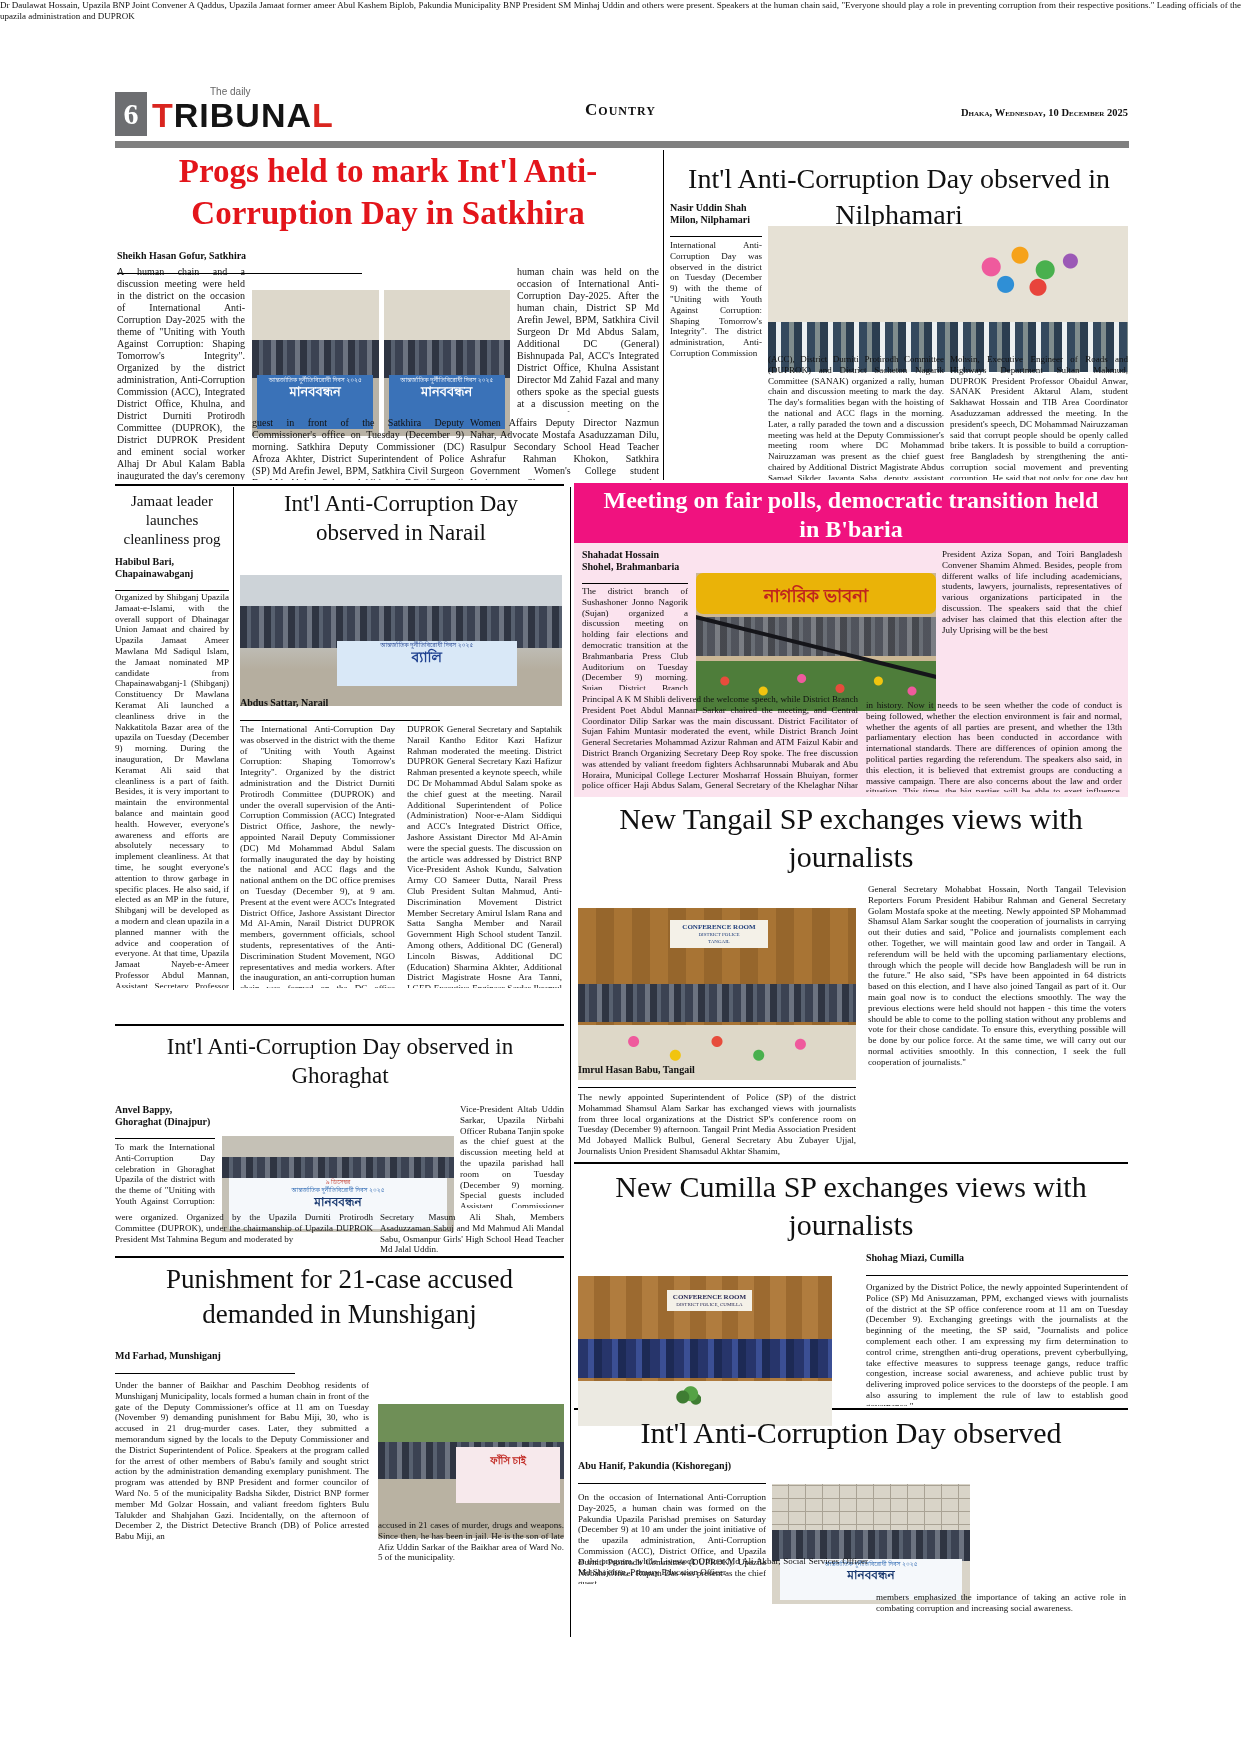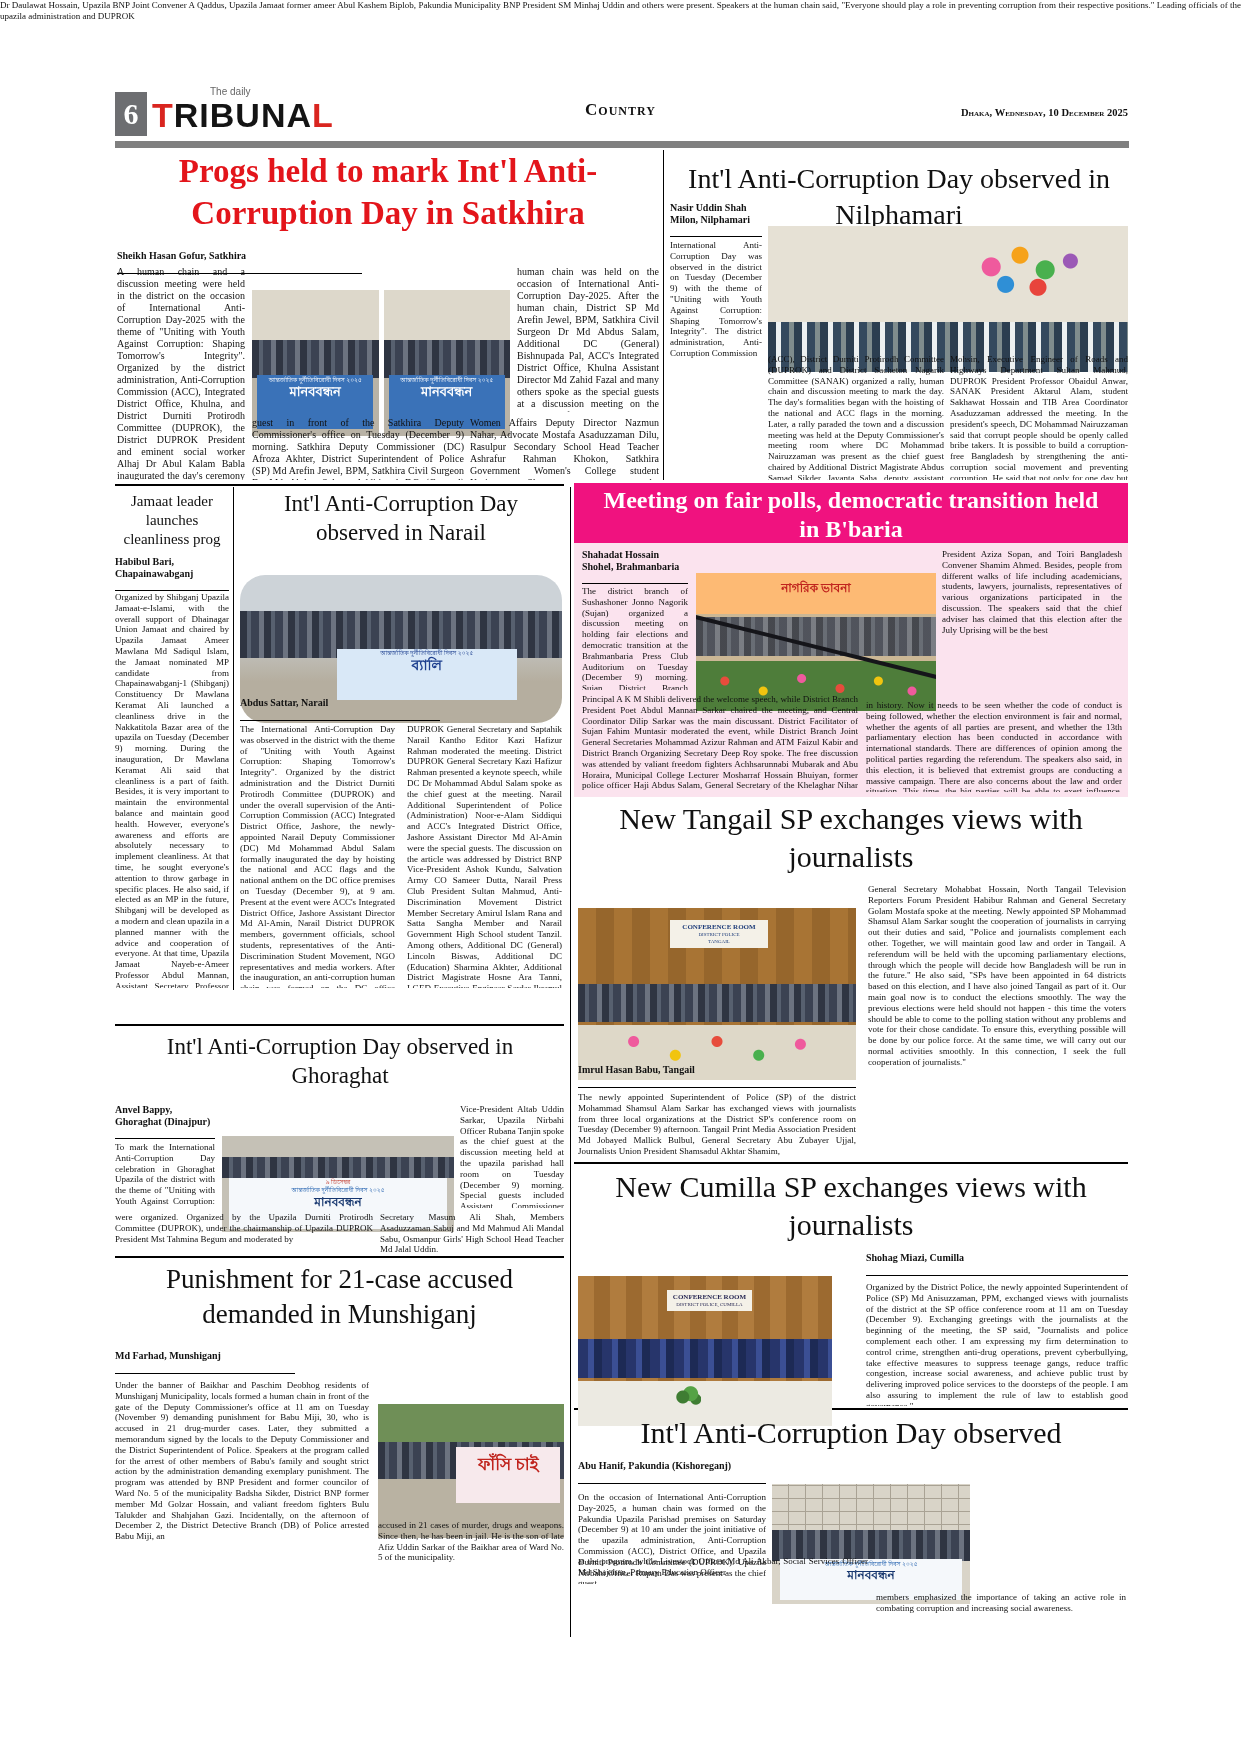--- a/index.html
+++ b/index.html
@@ -68,40 +68,40 @@
   #rh3{left:115px;top:1024px;width:449px;}
   #rh4{left:115px;top:1256px;width:449px;}
   #rh5{left:574px;top:1162px;width:554px;}
   #rh6{left:574px;top:1408px;width:554px;}
   
   #j-head{left:115px;top:492px;width:114px;font-size:15px;}
   #j-by{left:115px;top:556px;width:114px;}
   #j-body{left:115px;top:592px;width:114px;height:396px;}
   
   #na-head{left:240px;top:489px;width:322px;font-size:23px;}
-  #na-photo{left:240px;top:551px;width:322px;height:148px;
-            background:linear-gradient(#cdd3d8 0 28%,#b5ae9f 72% 100%,#b5ae9f 100%);border-radius:25px;}
+  #na-photo{left:240px;top:551px;width:322px;height:131px;
+            background:linear-gradient(#cdd3d8 0 28%,#b5ae9f 72% 100%,#b5ae9f 100%);}
   #na-photo .crowd{top:24%;height:32%;}
   #na-banner{position:absolute;left:30%;top:50%;width:56%;height:34%;background:#d9e8f7;
              text-align:center;padding-top:1px;}
   #na-banner .b-lg{color:#1d3f8f;font-size:14px;}
   #na-banner .b-sm{color:#1d3f8f;}
   #na-by{left:240px;top:697px;width:200px;}
   #na-c1{left:240px;top:724px;width:155px;height:264px;}
   #na-c2{left:407px;top:724px;width:155px;height:264px;}
   
   #b-bg{left:574px;top:483px;width:554px;height:314px;background:#fbe3ee;}
   #b-banner{left:574px;top:483px;width:554px;height:60px;background:#f0127f;color:#fff;
             font-weight:bold;font-size:24px;text-align:center;line-height:1.2;padding:3px 25px 0;
             box-sizing:border-box;}
   #b-by{left:582px;top:549px;width:106px;}
   #b-c1{left:582px;top:586px;width:106px;height:104px;}
   #b-photo{left:696px;top:549px;width:240px;height:138px;background:#cbb795;}
-  #b-backdrop{position:absolute;top:0;left:0;right:0;height:30%;background:#fdba74;color:#c0241e;
-              font-weight:bold;font-size:12px;text-align:center;line-height:2.6;}
+  #b-backdrop{position:absolute;top:0;left:0;right:0;height:30%;background:#eab308;color:#c0241e;
+              font-weight:bold;font-size:18px;text-align:center;line-height:2.6;border-radius:7px;}
   #b-photo .crowd{top:32%;height:28%;opacity:.85;}
   #b-flowers{position:absolute;bottom:0;left:0;right:0;height:36%;background:#4e7d3a;background-image:
     radial-gradient(circle at 12% 40%,#e74c3c 0 4px,transparent 5px),
     radial-gradient(circle at 28% 60%,#f1c40f 0 4px,transparent 5px),
     radial-gradient(circle at 44% 35%,#ef5a9d 0 4px,transparent 5px),
     radial-gradient(circle at 60% 55%,#e74c3c 0 4px,transparent 5px),
     radial-gradient(circle at 76% 40%,#f1c40f 0 4px,transparent 5px),
     radial-gradient(circle at 90% 60%,#ef5a9d 0 4px,transparent 5px);}
   #b-mic{position:absolute;left:-15%;top:52%;width:130%;height:4px;background:#15151a;
          transform:rotate(14deg);}
@@ -142,21 +142,21 @@
   #g-bl{left:115px;top:1212px;width:258px;height:40px;}
   #g-br{left:380px;top:1212px;width:184px;height:40px;}
   
   #m-head{left:115px;top:1262px;width:449px;font-size:27px;}
   #m-by{left:115px;top:1350px;width:180px;}
   #m-cl{left:115px;top:1380px;width:254px;height:196px;}
   #m-photo{left:378px;top:1380px;width:186px;height:134px;
            background:linear-gradient(#6f8f57 0 30%,#b9b2a2 30% 100%);}
   #m-photo .crowd{top:28%;height:28%;}
   #m-banner{position:absolute;right:2%;top:32%;width:56%;height:42%;background:#f7e9ec;
-            color:#c0241e;font-weight:bold;font-size:17px;text-align:center;line-height:1.2;
+            color:#c0241e;font-weight:bold;font-size:10px;text-align:center;line-height:1.2;
             padding-top:8px;box-sizing:border-box;}
   #m-cr{left:378px;top:1520px;width:186px;height:56px;}
   
   #c-head{left:601px;top:1168px;width:500px;font-size:30px;}
   #c-photo{left:578px;top:1252px;width:254px;height:150px;
            background:repeating-linear-gradient(90deg,#b07c3e 0 16px,#9c6a30 16px 32px);}
   #c-sign{position:absolute;left:35%;top:9%;width:32%;background:#f4f1e8;text-align:center;
           padding:3px 2px;color:#2a2a55;}
   #c-photo .crowd{top:42%;height:26%;
     background:repeating-linear-gradient(90deg,#27356b 0 10px,#3b4f94 10px 16px,#1d2a55 16px 24px);}

